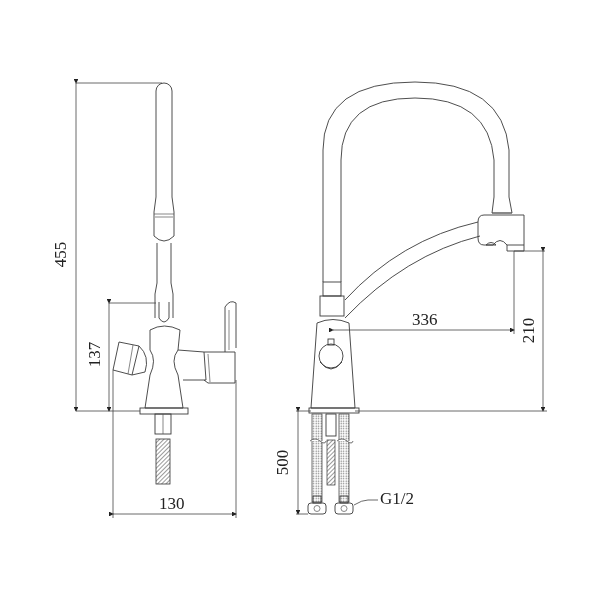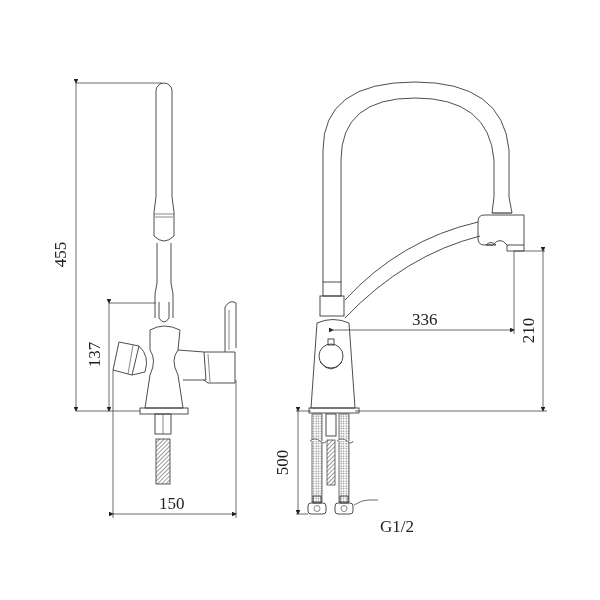--- a/index.html
+++ b/index.html
@@ -125,18 +125,18 @@
       <line class="dim" x1="355" y1="411" x2="547" y2="411"></line>
 
       <line class="dim" x1="296" y1="411" x2="311" y2="411"></line>
       <line class="dim" x1="298" y1="411" x2="298" y2="514" marker-start="url(#arr)" marker-end="url(#arr)"></line>
       <line class="dim" x1="296" y1="514" x2="308" y2="514"></line>
     </g>
   </svg>
 
   <div class="lbl rot" style="left:48px; top:246px;">455</div>
   <div class="lbl rot" style="left:82px; top:346px;">137</div>
-  <div class="lbl" style="left:159px; top:495px;">150</div>
+  <div class="lbl" style="left:159px; top:495px;">130</div>
   <div class="lbl" style="left:412px; top:311px;">336</div>
   <div class="lbl rot" style="left:516px; top:322px;">210</div>
   <div class="lbl rot" style="left:270px; top:454px;">500</div>
-  <div class="lbl" style="left:380px; top:490px;margin-top:28px;">G1/2</div>
+  <div class="lbl" style="left:380px; top:490px;">G1/2</div>
 </div>
 
 </body></html>

